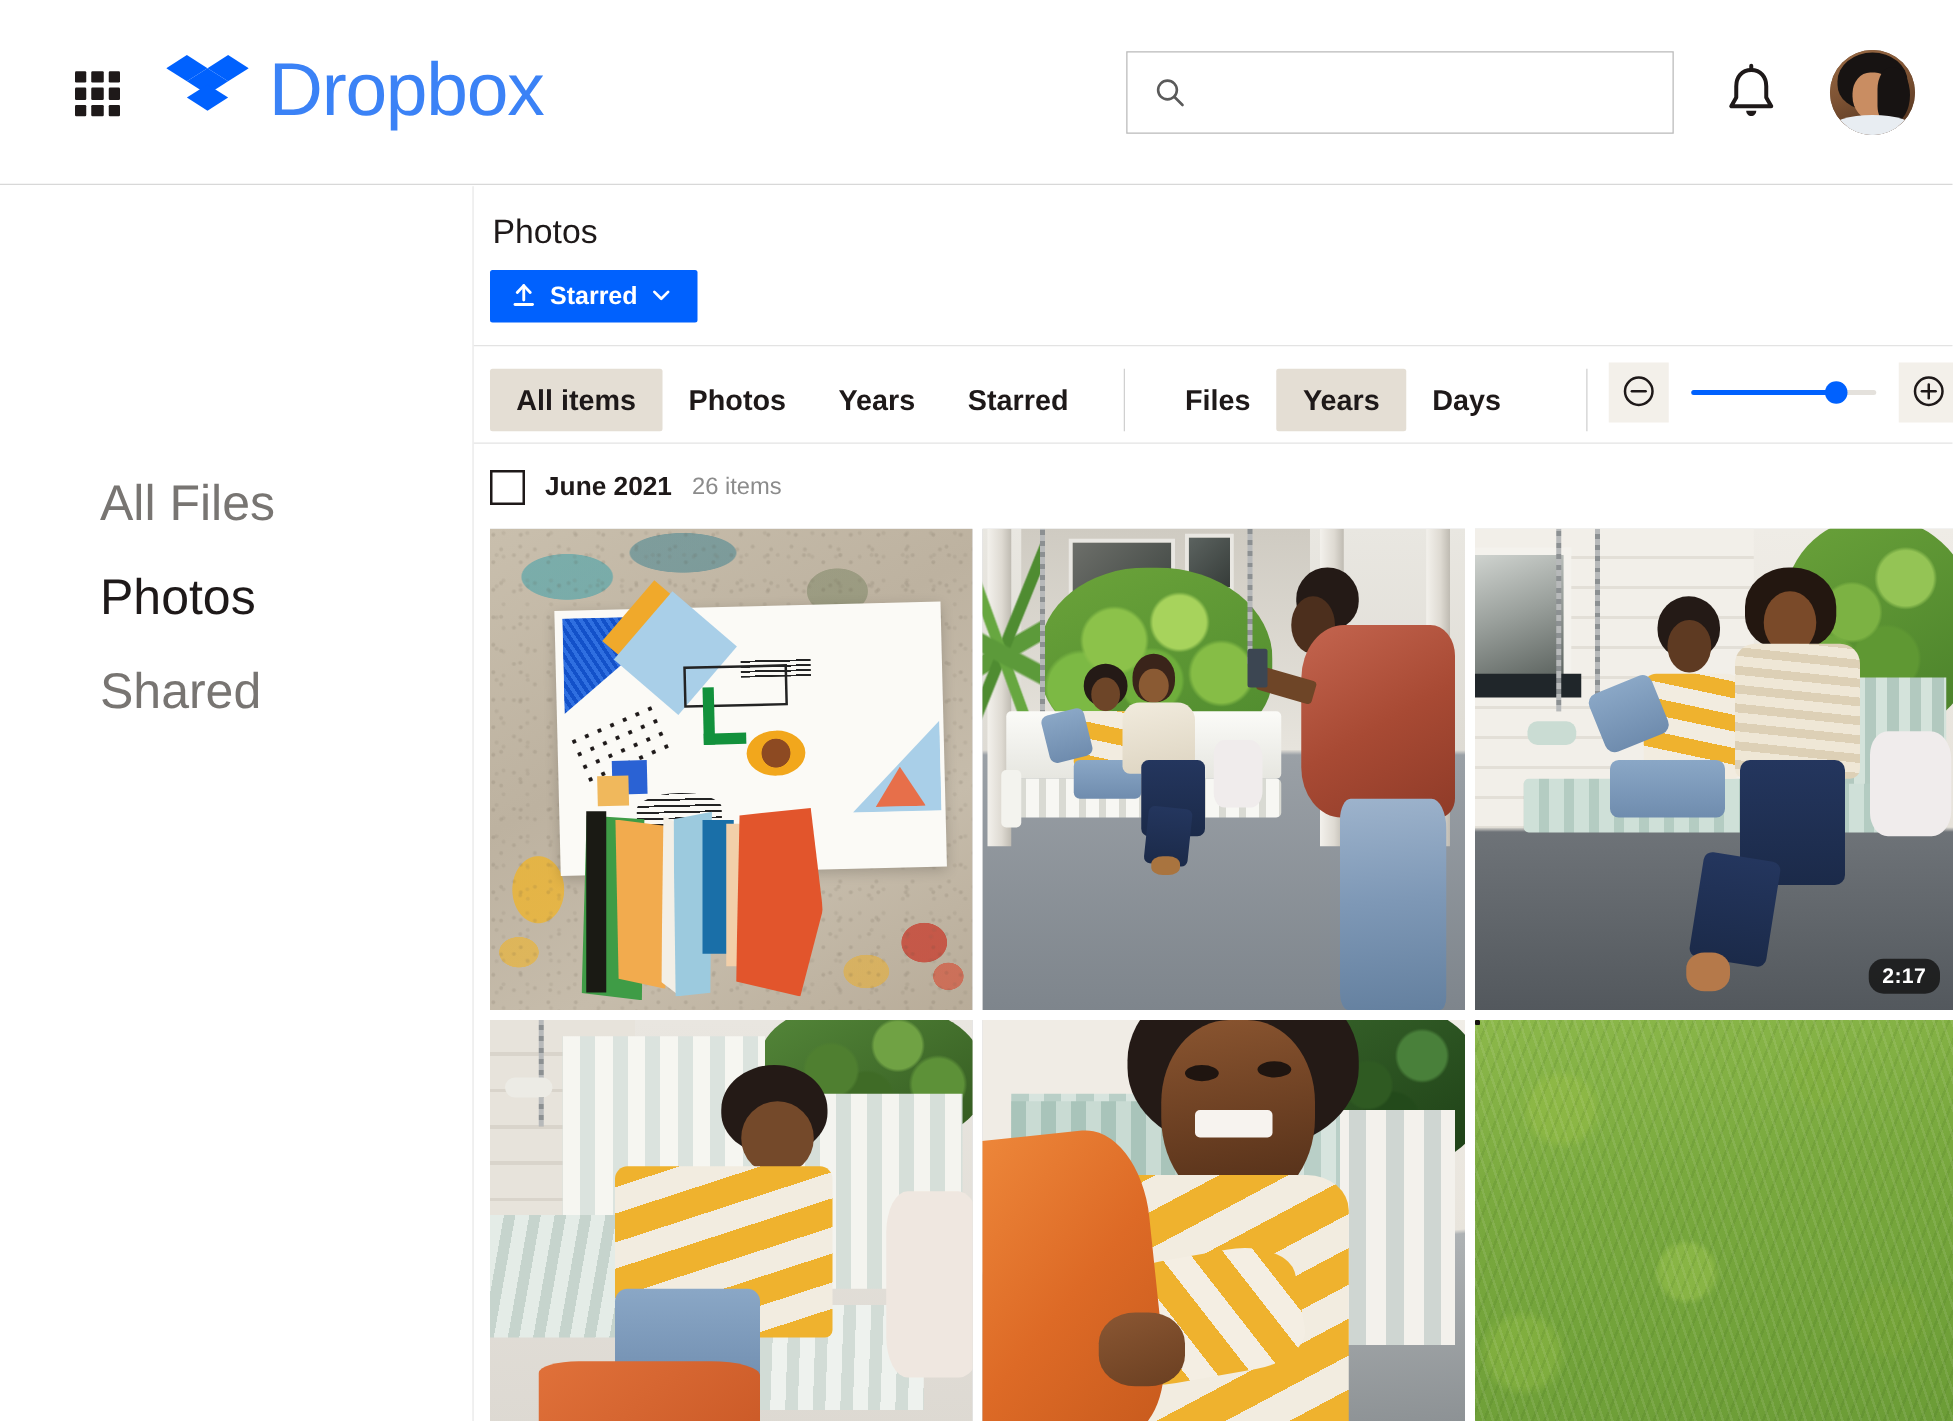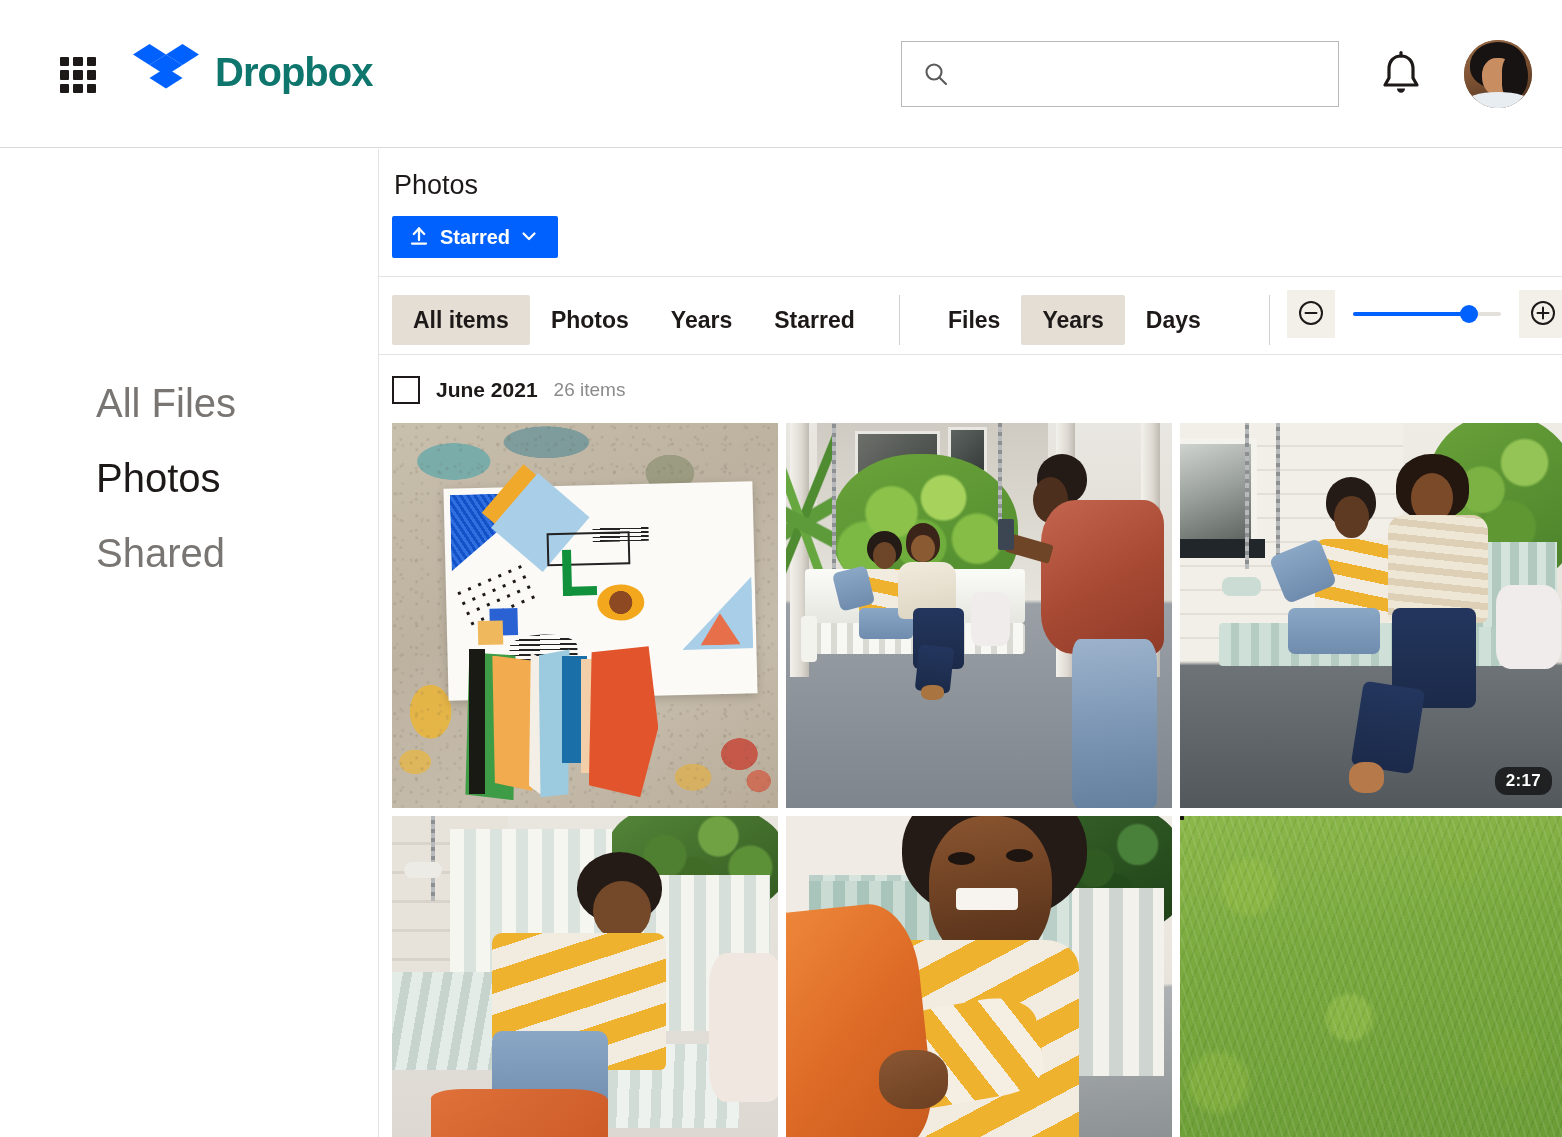--- a/index.html
+++ b/index.html
@@ -22,21 +22,21 @@
     width: 40px; height: 40px;
     display: grid; grid-template-columns: repeat(3, 1fr);
     grid-template-rows: repeat(3, 1fr);
     gap: 4px; padding: 2px;
     cursor: pointer;
   }
   .app-launcher i { background: #1e1919; border-radius: 1px; display:block; }
 
   .brand { position: absolute; left: 133px; top: 42px; display: flex; align-items: center; gap: 16px; cursor: pointer; }
   .dbx-logo { width: 66px; height: 60px; position: relative; }
-  .brand-name { font-size: 40px; font-weight: bold; color: #0f766e; letter-spacing: -1px; line-height: 60px; }
+  .brand-name { font-size: 60px; font-weight: normal; color: #3b82f6; letter-spacing: -1px; line-height: 60px; }
 
   .search-wrap {
     position: absolute; left: 901px; top: 41px;
     width: 438px; height: 66px;
     border: 1px solid #b9b9b9; background: #fff;
     display: flex; align-items: center;
   }
   .search-ico { margin-left: 21px; width: 26px; height: 26px; flex: none; }
   .search-input {
     flex: 1; border: none; outline: none; background: transparent;
@@ -59,21 +59,21 @@
   .avatar .hair { position:absolute; left:6px; top:2px; width:56px; height:46px;
     background:#171312; border-radius: 50% 50% 44% 44%; }
   .avatar .hair-r { position:absolute; left:38px; top:14px; width:26px; height:44px;
     background:#171312; border-radius: 40% 50% 50% 30%; }
   .avatar .skin { position:absolute; left:18px; top:18px; width:32px; height:38px;
     background:#c98d62; border-radius: 46% 46% 52% 52%; }
   .avatar .shirt { position:absolute; left:0; bottom:0; width:100%; height:16px;
     background:#e8edf2; border-radius: 50% 50% 0 0 / 70% 70% 0 0; }
 
   
-  .sidebar { position: absolute; left: 0; top: 149px; width: 378px; height: 988px; background: #fff; margin-left: 16px; }
+  .sidebar { position: absolute; left: 0; top: 149px; width: 378px; height: 988px; background: #fff; }
   .side-divider { position: absolute; left: 378px; top: 149px; width: 1px; height: 988px; background: #e3e3e3; }
   .nav-item {
     position: absolute; left: 80px;
     font-size: 40px; color: #787572; cursor: pointer; white-space: nowrap;
   }
   .nav-item.active { color: #1e1919; }
   .nav-0 { top: 232px; }
   .nav-1 { top: 307px; }
   .nav-2 { top: 382px; }
 

